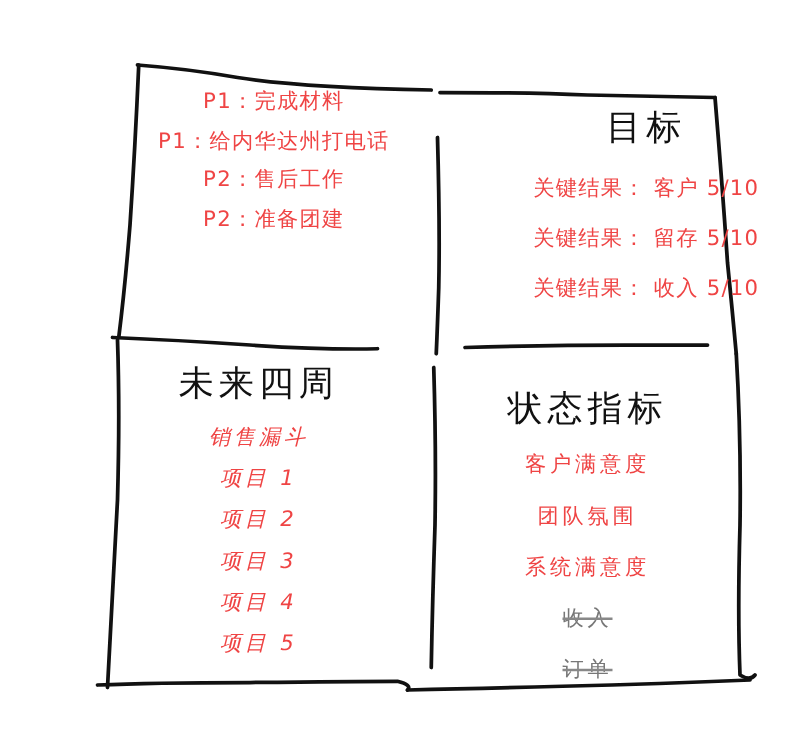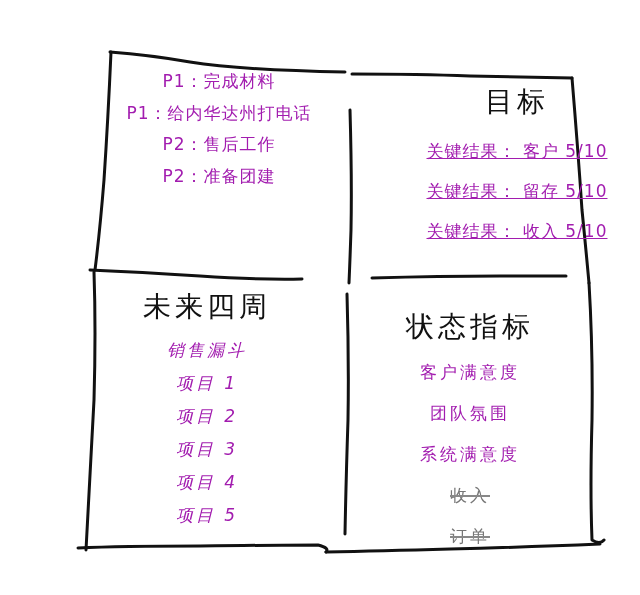--- a/index.html
+++ b/index.html
@@ -27,28 +27,28 @@
       text-align: center;
     }
     .title {
       font-size: 28px;
       letter-spacing: 4px;
       margin-bottom: 6px;
       color: #111;
     }
     .line {
       font-size: 17px;
-      color: #a21caf;
+      color: #ef4444;
       white-space: nowrap;
     }
     .q1 { left: 92px; top: 66px; width: 254px; }
     .q1 .line { line-height: 31.5px; letter-spacing: 1px; }
     .q2 { left: 350px; top: 83px; width: 240px; padding-left: 47px; }
     .q2 .title { margin-bottom: 10px; }
-    .q2 .line { line-height: 40px; text-align: center; letter-spacing: 1px; text-decoration: underline; }
+    .q2 .line { line-height: 40px; text-align: center; letter-spacing: 1px; }
     .q3 { left: 80px; top: 288px; width: 254px; }
     .q3 .title { margin-bottom: 8px; }
     .q3 .line { line-height: 33px; letter-spacing: 3px; font-style: italic; }
     .q4 { left: 350px; top: 288px; width: 240px; }
     .q4 .title { margin-bottom: 6px; margin-top: 20px; }
     .q4 .line { line-height: 41px; letter-spacing: 3px; }
     .struck {
       color: #777;
       text-decoration: line-through;
       text-decoration-color: #888;

